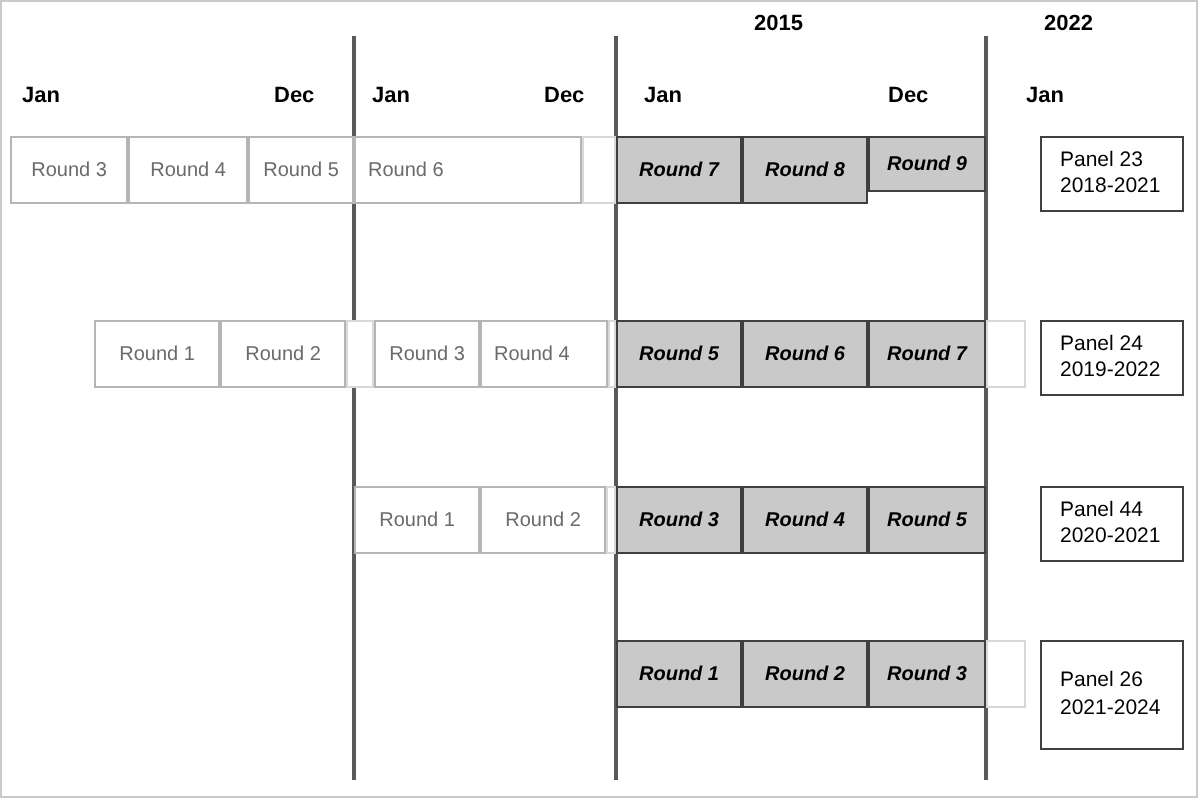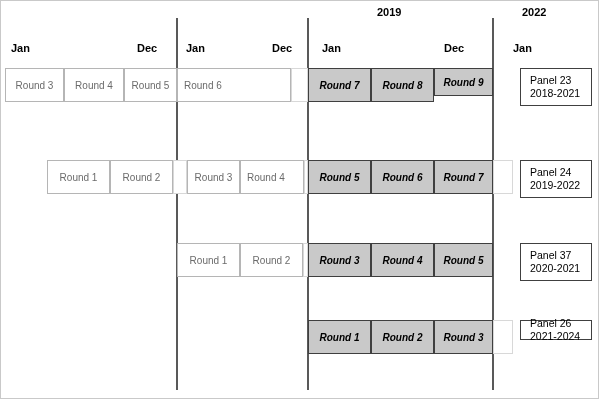--- a/index.html
+++ b/index.html
@@ -95,21 +95,21 @@
     line-height: 1.28;
   }
   .panel-box span { display: block; }
 </style>
 </head>
 <body>
 
 <div id="stage">
   <div class="frame"></div>
   <div id="years">
-      <div class="year-label" style="left: 377px; top: 6px;">2019</div>
+      <div class="year-label" style="left: 377px; top: 6px;">2015</div>
       <div class="year-label" style="left: 522px; top: 6px;">2022</div>
     </div>
   <div id="months">
       <div class="month-label" style="left: 11px; top: 42px;">Jan</div>
       <div class="month-label" style="left: 137px; top: 42px;">Dec</div>
       <div class="month-label" style="left: 186px; top: 42px;">Jan</div>
       <div class="month-label" style="left: 272px; top: 42px;">Dec</div>
       <div class="month-label" style="left: 322px; top: 42px;">Jan</div>
       <div class="month-label" style="left: 444px; top: 42px;">Dec</div>
       <div class="month-label" style="left: 513px; top: 42px;">Jan</div>
@@ -146,25 +146,25 @@
         <span>Panel 24</span>
         <span>2019-2022</span>
       </div>
       <div class="cell light" style="left: 177px; top: 243px; width: 63px; height: 34px;">Round 1</div>
       <div class="cell light" style="left: 240px; top: 243px; width: 63px; height: 34px;">Round 2</div>
       <div class="cell empty" style="left: 303px; top: 243px; width: 5px; height: 34px;"></div>
       <div class="cell dark" style="left: 308px; top: 243px; width: 63px; height: 34px;">Round 3</div>
       <div class="cell dark" style="left: 371px; top: 243px; width: 63px; height: 34px;">Round 4</div>
       <div class="cell dark" style="left: 434px; top: 243px; width: 59px; height: 34px;">Round 5</div>
       <div class="panel-box" style="left: 520px; top: 243px; width: 72px; height: 38px; border-color: rgb(64, 64, 64);">
-        <span>Panel 37</span>
+        <span>Panel 44</span>
         <span>2020-2021</span>
       </div>
       <div class="cell dark" style="left: 308px; top: 320px; width: 63px; height: 34px;">Round 1</div>
       <div class="cell dark" style="left: 371px; top: 320px; width: 63px; height: 34px;">Round 2</div>
       <div class="cell dark" style="left: 434px; top: 320px; width: 59px; height: 34px;">Round 3</div>
       <div class="cell empty" style="left: 493px; top: 320px; width: 20px; height: 34px;"></div>
-      <div class="panel-box" style="left: 520px; top: 320px; width: 72px; height: 20px; border-color: rgb(64, 64, 64);">
+      <div class="panel-box" style="left: 520px; top: 320px; width: 72px; height: 55px; border-color: rgb(64, 64, 64);">
         <span>Panel 26</span>
         <span>2021-2024</span>
       </div>
     </div>
 </div>
 
 </body></html>

